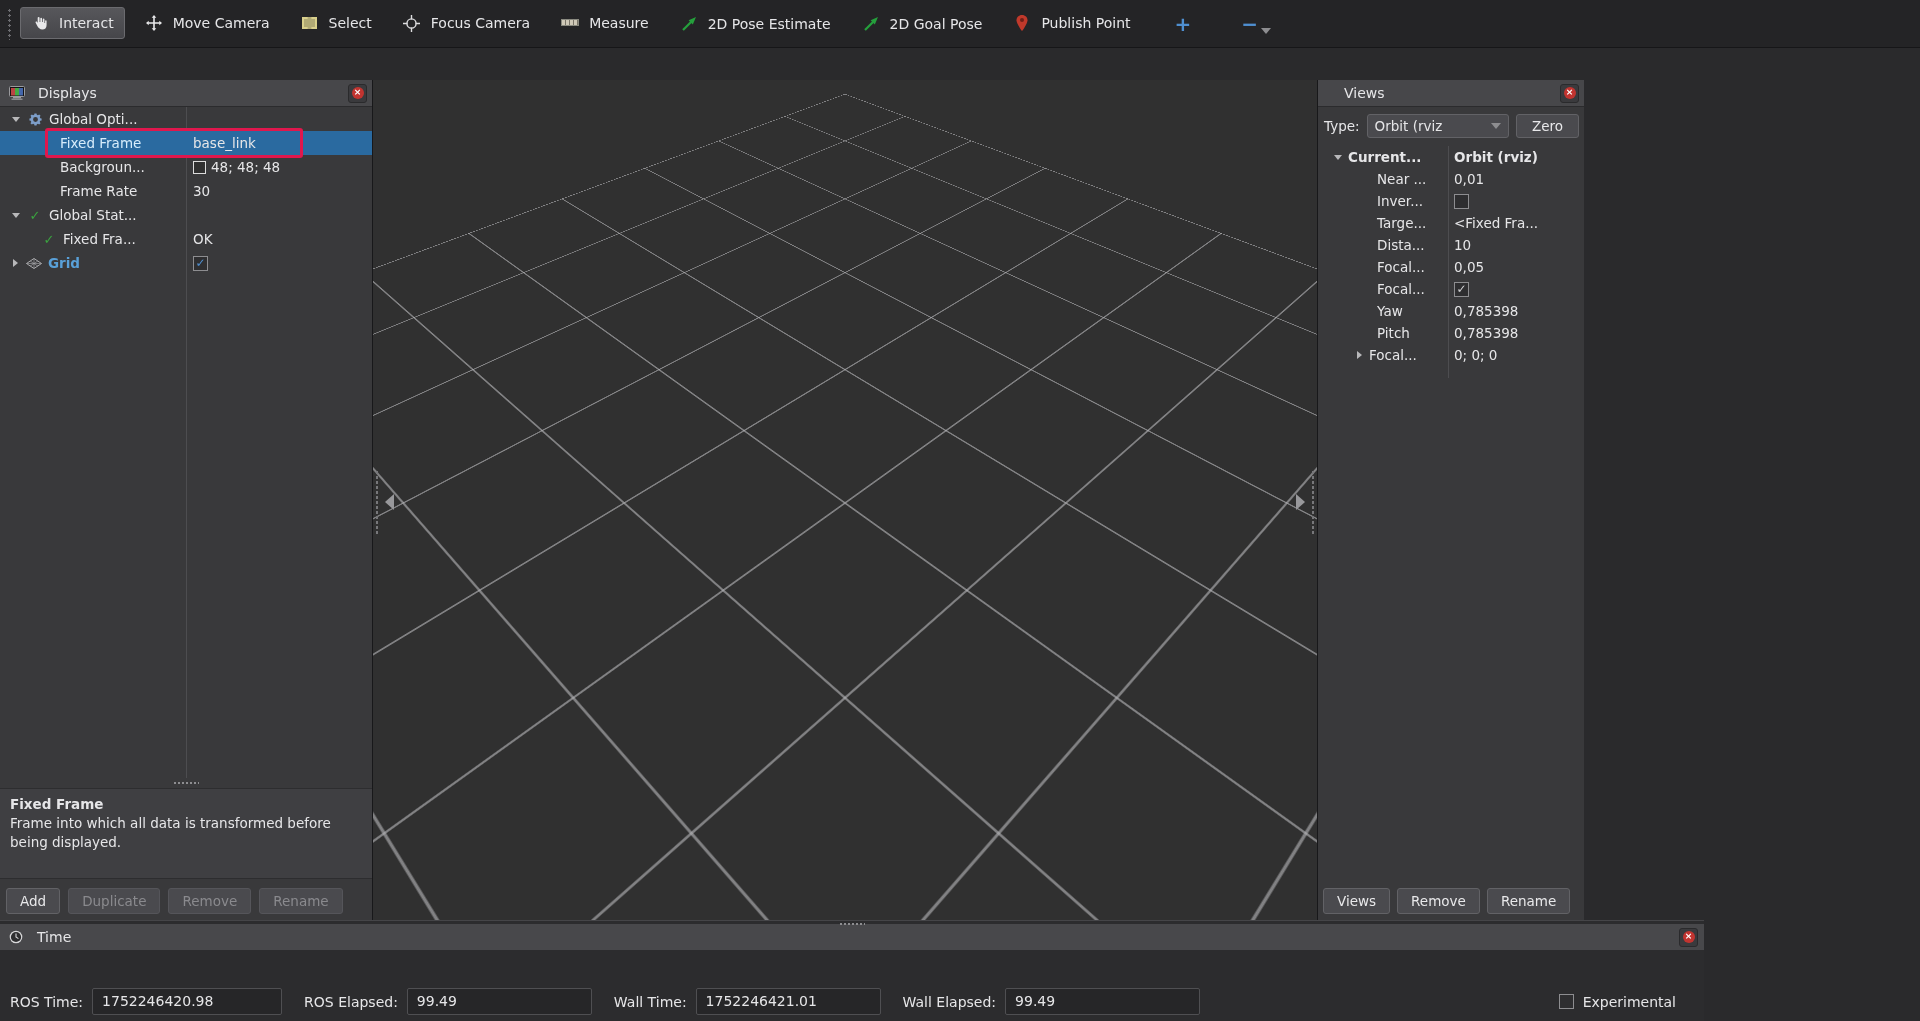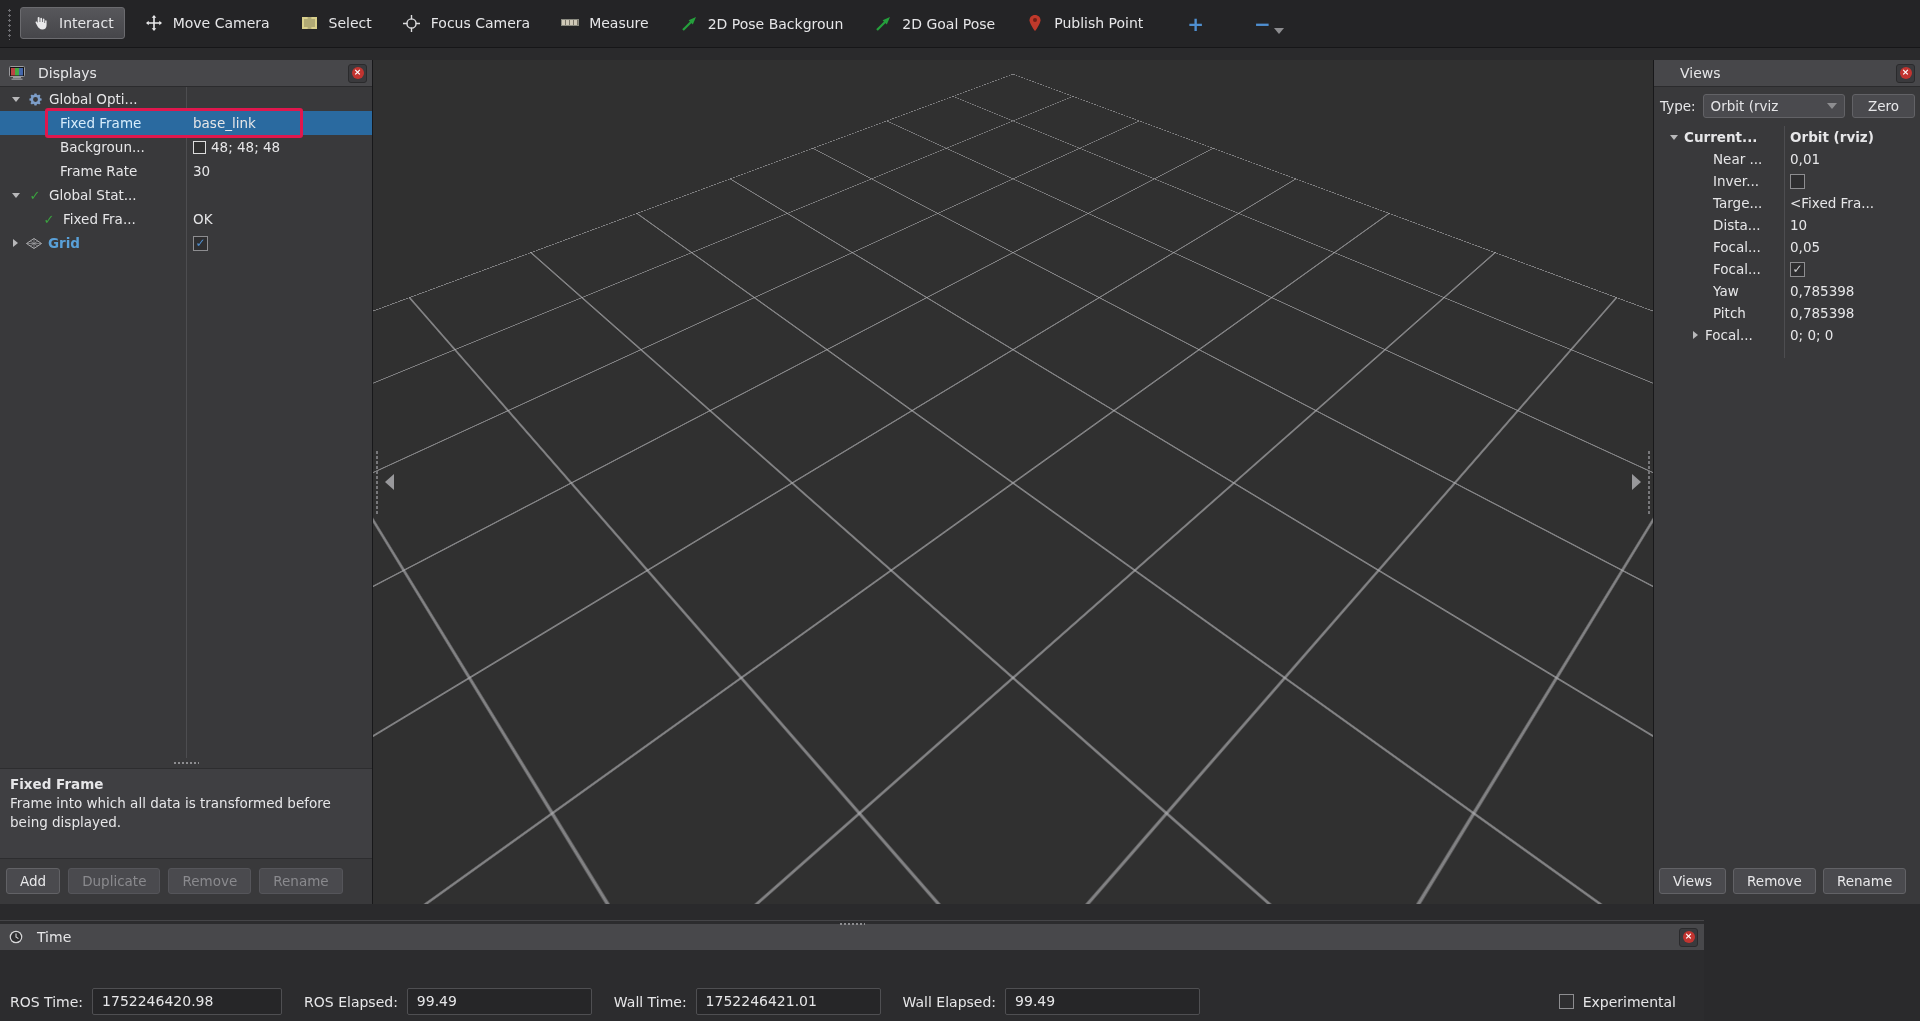--- a/index.html
+++ b/index.html
@@ -26,21 +26,21 @@
   .sel-icon { width:15px; height:12px; border:2px dashed #d9d08c; background:rgba(217,208,140,.78); }
   .ruler-icon { width:18px; height:7px; background:#cfc9b8; border:1px solid #8a8a80;
     background-image:repeating-linear-gradient(90deg, transparent 0 3px, #7b766a 3px 4px); }
   .tool-plus, .tool-minus { color:#4f8fd0; font-size:20px; font-weight:bold; padding:2px 10px; }
   .tool-plus { margin-left:14px; }
   .tool-minus { margin-left:30px; display:flex; align-items:flex-start; }
   .dd-caret { width:0; height:0; border-left:5px solid transparent; border-right:5px solid transparent;
               border-top:6px solid #8d8d90; }
   .tool-minus .dd-caret { margin:16px 0 0 3px; }
   
-  .main { position:absolute; top:60px; left:0; width:1920px; height:844px; display:flex; }
+  .main { position:absolute; top:80px; left:0; width:1584px; height:844px; display:flex; }
   .panel { background:#39393b; display:flex; flex-direction:column; }
   .displays-panel { width:373px; border-right:1px solid #18181a; }
   .views-panel { width:267px; border-left:1px solid #18181a; }
   .panel-header { flex:0 0 27px; height:27px; background:#47474a; display:flex; align-items:center;
                   gap:7px; padding:0 5px 0 8px; border-bottom:1px solid #2b2b2d; }
   .ph-title { flex:1; }
   .close-btn { width:19px; height:19px; background:#3a3a3d; border:1px solid #2a2a2c; border-radius:3px;
                display:flex; align-items:center; justify-content:center; }
   .close-dot { width:12px; height:12px; border-radius:50%; background:#c23430; color:#fff;
                font-size:9px; line-height:11px; text-align:center; font-weight:bold; }
@@ -171,21 +171,21 @@
           </span>
           <span class="tool-label">Measure</span>
         </div>
         <div class="tool">
           <span class="row-icon">
             <svg width="18" height="18" viewBox="0 0 18 18">
               <path d="M3 15L11.3 6.7" stroke="#25a03c" stroke-width="2.2"></path>
               <polygon points="16,2 8.6,5.2 12.8,9.4" fill="#25a03c"></polygon>
             </svg>
           </span>
-          <span class="tool-label">2D Pose Backgroun</span>
+          <span class="tool-label">2D Pose Estimate</span>
         </div>
         <div class="tool">
           <span class="row-icon">
             <svg width="18" height="18" viewBox="0 0 18 18">
               <path d="M3 15L11.3 6.7" stroke="#25a03c" stroke-width="2.2"></path>
               <polygon points="16,2 8.6,5.2 12.8,9.4" fill="#25a03c"></polygon>
             </svg>
           </span>
           <span class="tool-label">2D Goal Pose</span>
         </div>

